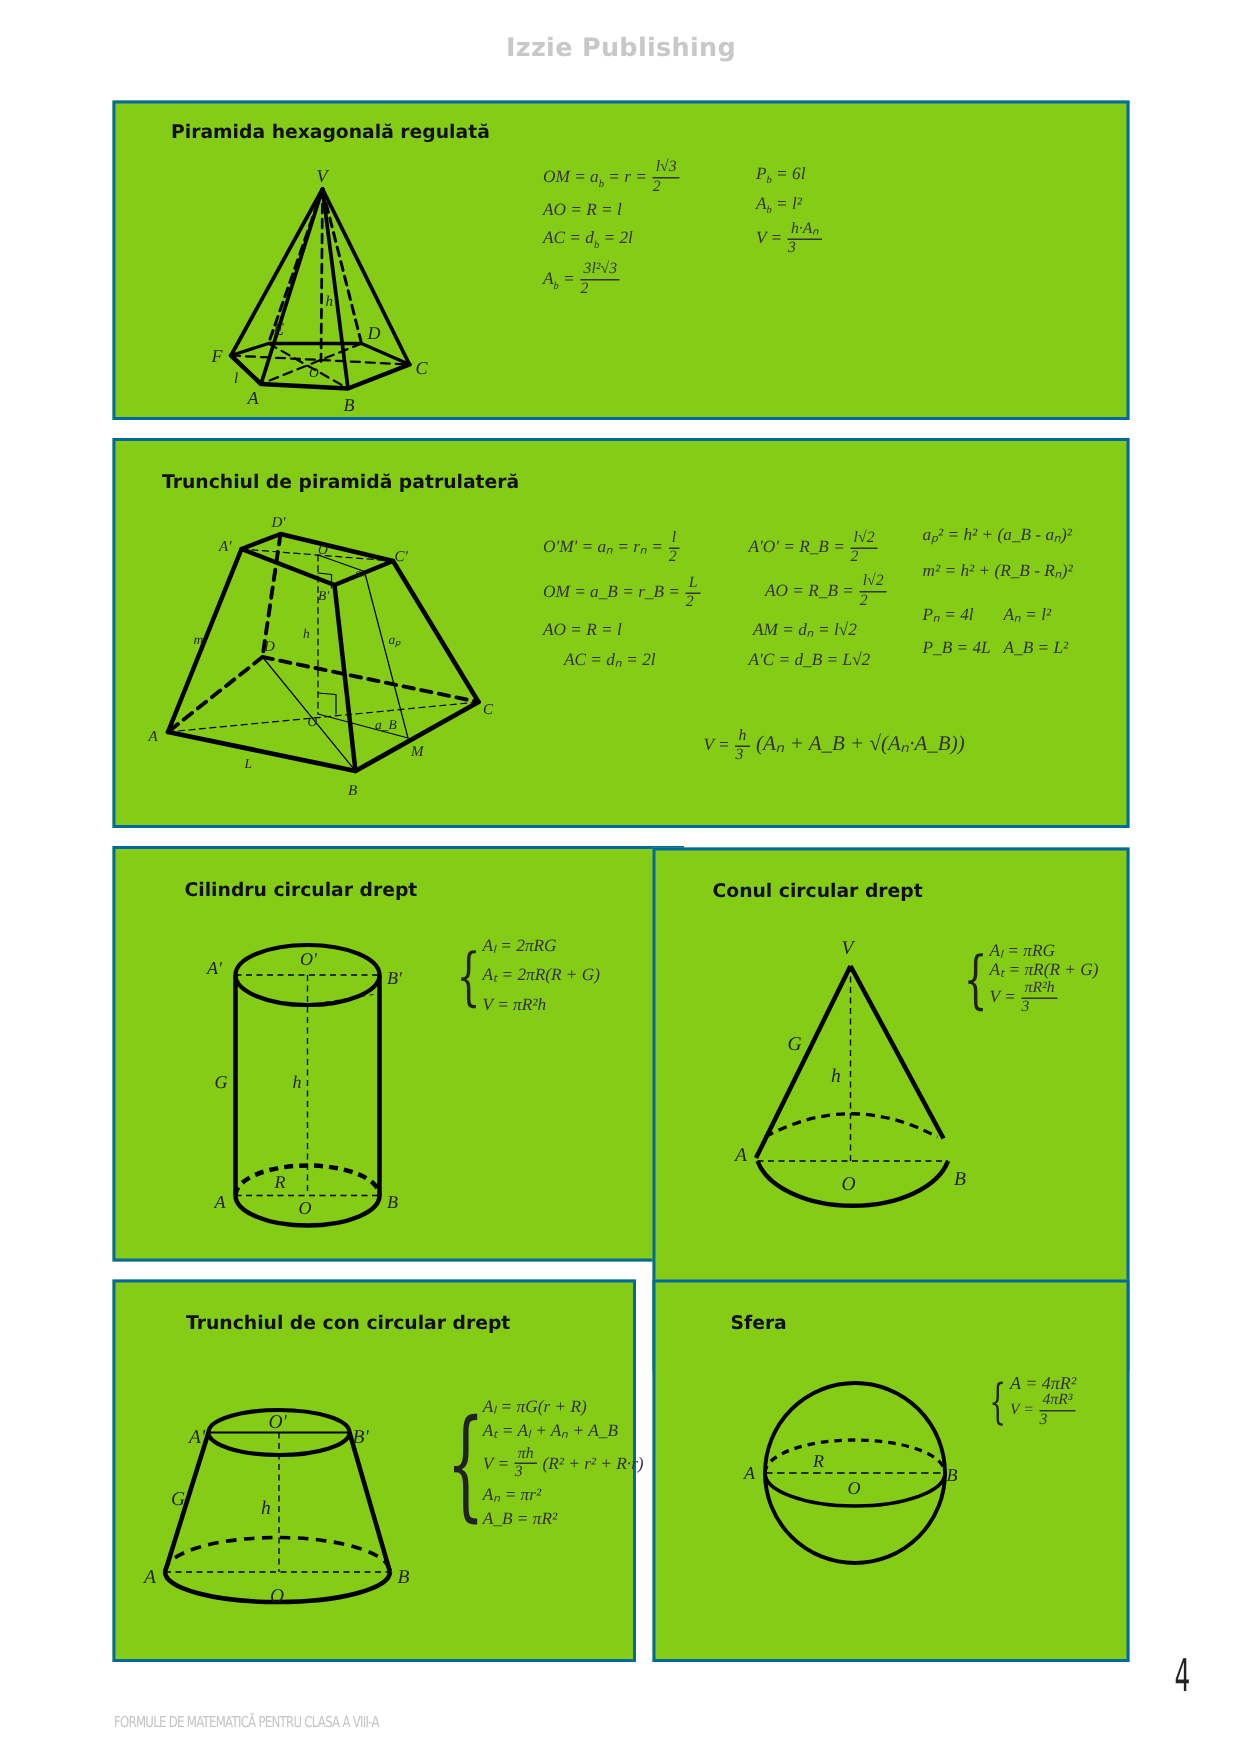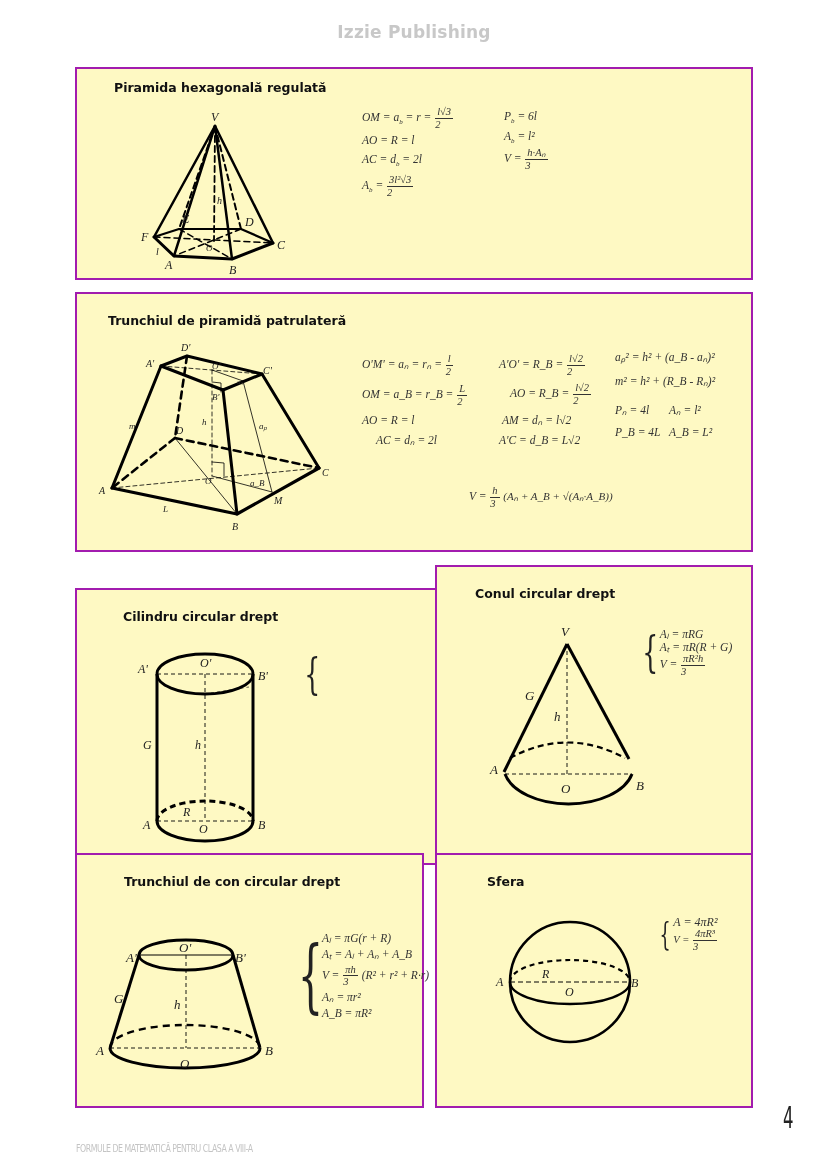--- a/index.html
+++ b/index.html
@@ -1,18 +1,18 @@
 <!DOCTYPE html>
 <html><head>
 <meta charset="utf-8">
 <style>
   html, body { margin:0; padding:0; background:#ffffff; }
   body { width:828px; height:1171px; position:relative; overflow:hidden; font-family:"Liberation Sans", sans-serif; color:#111; }
   .publisher { position:absolute; left:0; top:22px; width:828px; text-align:center; font-family:"DejaVu Sans", sans-serif; font-weight:bold; font-size:17px; color:#c8c8c8; letter-spacing:0.2px; }
-  .card { position:absolute; border:2px solid #a21caf; background:#fef9c3; box-sizing:border-box; }
+  .card { position:absolute; border:2px solid #0369a1; background:#84cc16; box-sizing:border-box; }
   .card-title { position:absolute; font-family:"DejaVu Sans", sans-serif; font-weight:bold; font-size:12.5px; color:#111; white-space:nowrap; }
   .formula { position:absolute; font-family:"Liberation Serif", serif; font-style:italic; font-size:11.5px; color:#333; white-space:nowrap; line-height:1; }
   .frac { display:inline-block; vertical-align:middle; margin:0 1px; }
   .frac .num { display:block; border-bottom:1px solid #333; padding:0 2px; font-size:10.5px; }
   .frac .den { display:block; font-size:10.5px; padding-top:1px; }
   .brace-group { position:absolute; display:flex; align-items:stretch; }
   .brace { font-family:"DejaVu Serif", serif; font-style:normal; color:#222; display:flex; align-items:center; line-height:1; }
   .brace-lines { display:flex; flex-direction:column; justify-content:space-between; }
   .brace-lines .formula { position:static; }
   svg { position:absolute; overflow:visible; }
@@ -151,25 +151,25 @@
   <div class="formula" style="left:422px;top:141px;">A'C = d_B = L√2</div>
 
   <div class="formula" style="left:538px;top:58px;">aₚ² = h² + (a_B - aₙ)²</div>
   <div class="formula" style="left:538px;top:82px;">m² = h² + (R_B - Rₙ)²</div>
   <div class="formula" style="left:538px;top:111px;">Pₙ = 4l</div>
   <div class="formula" style="left:592px;top:111px;">Aₙ = l²</div>
   <div class="formula" style="left:538px;top:133px;">P_B = 4L</div>
   <div class="formula" style="left:592px;top:133px;">A_B = L²</div>
 
   <div class="formula" style="left:392px;top:192px;">
-    <span>V = </span><span class="frac"><span class="num">h</span><span class="den">3</span></span><span style="font-size:11px"> (Aₙ + A_B + √(Aₙ·A_B))</span>
-  </div>
-</div>
-
-<div class="card" style="left:75px;top:588px;width:381px;height:277px;">
+    <span>V = </span><span class="frac"><span class="num">h</span><span class="den">3</span></span><span style="font-size:14px"> (Aₙ + A_B + √(Aₙ·A_B))</span>
+  </div>
+</div>
+
+<div class="card" style="left:75px;top:564px;width:381px;height:277px;">
   <div class="card-title" style="left:46px;top:19px;">Cilindru circular drept</div>
   <svg width="220" height="220" style="left:50px;top:55px;">
     <g stroke="#000" fill="none">
       <ellipse cx="78" cy="29" rx="48" ry="20" stroke-width="2.8"></ellipse>
       <line x1="30" y1="29" x2="30" y2="176" stroke-width="3"></line>
       <line x1="126" y1="29" x2="126" y2="176" stroke-width="3"></line>
       <path d="M30,176 A48,20 0 0 0 126,176" stroke-width="3"></path>
       <path d="M30,176 A48,20 0 0 1 126,176" stroke-width="3" stroke-dasharray="6,4"></path>
       <line x1="30" y1="29" x2="126" y2="29" stroke-width="0.9" stroke-dasharray="4,3"></line>
       <line x1="30" y1="176" x2="126" y2="176" stroke-width="0.9" stroke-dasharray="4,3"></line>
@@ -183,20 +183,25 @@
       <text x="16" y="104">G</text>
       <text x="68" y="104">h</text>
       <text x="56" y="171">R</text>
       <text x="16" y="184">A</text>
       <text x="72" y="188">O</text>
       <text x="131" y="184">B</text>
     </g>
   </svg>
   <div class="brace-group" style="left:222px;top:60px;height:50px;">
     <div class="brace" style="font-size:42px;transform:scaleX(0.6);margin-right:-4px;">{</div>
+    <div class="brace-lines">
+      <div class="formula">Aₗ = 2πRG</div>
+      <div class="formula">Aₜ = 2πR(R + G)</div>
+      <div class="formula">V = πR²h</div>
+    </div>
   </div>
 </div>
 
 <div class="card" style="left:435px;top:565px;width:318px;height:349px;">
   <div class="card-title" style="left:38px;top:19px;">Conul circular drept</div>
   <svg width="220" height="220" style="left:40px;top:55px;">
     <g stroke="#000" fill="none">
       <line x1="90" y1="22" x2="27" y2="150" stroke-width="3"></line>
       <line x1="90" y1="22" x2="152" y2="137" stroke-width="3"></line>
       <path d="M28,152 A65,38 0 0 0 155,152" stroke-width="3"></path>

